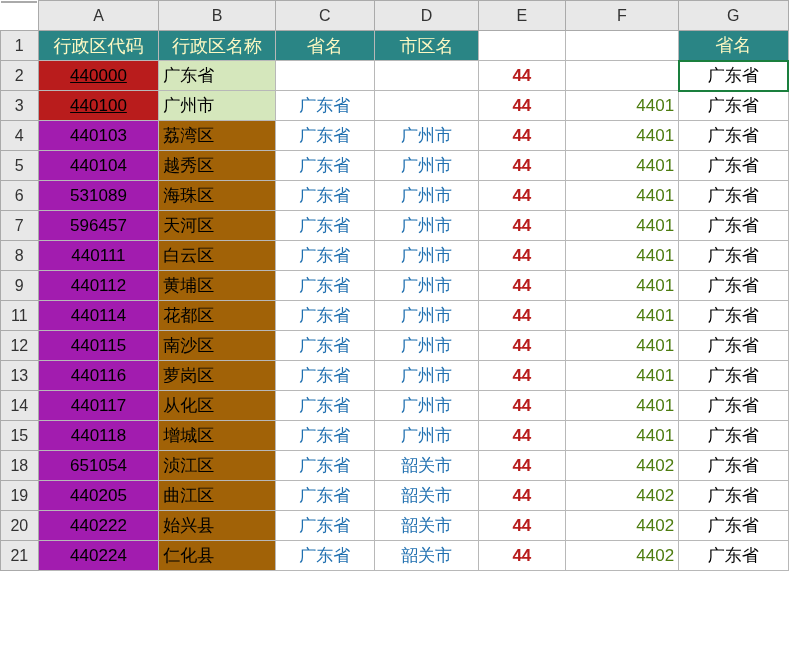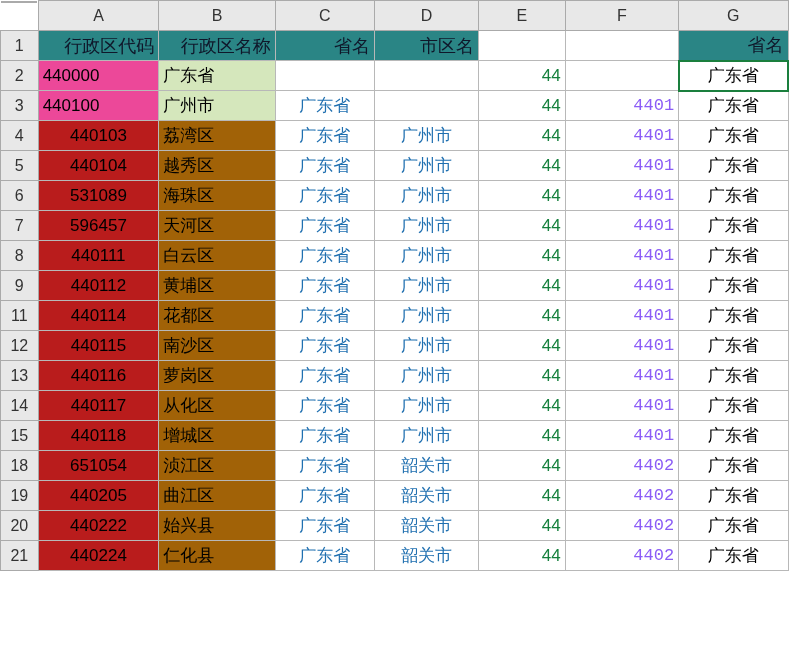--- a/index.html
+++ b/index.html
@@ -41,32 +41,32 @@
       font-size: 16px;
       border: 1px solid #aaa;
     }
     .corner {
       background: #e8e8e8;
       border: 1px solid #aaa;
       width: 36px;
     }
     .teal-header {
       background: #2a8585;
-      color: #0f172a;
-      text-align: right;
+      color: #fef9c3;
+      text-align: center;
       font-size: 18px;
     }
-    .light-green-a { background: #b91c1c; text-align: center; }
+    .light-green-a { background: #a21caf; text-align: center; }
     .light-green-b { background: #a16207; }
-    .dark-green-a { background: #ec4899; text-align: left; }
+    .dark-green-a { background: #b91c1c; text-align: center; text-decoration: underline; }
     .dark-green-b { background: #d5e7bc; }
     .blue-text { color: #1f6fb0; text-align: center; }
-    .plain-text { color: #15803d; text-align: right; }
+    .plain-text { color: #b91c1c; text-align: center; font-weight: bold; }
     .plain-center { color: #000; text-align: center; }
-    .plain-right { color: #8b5cf6; text-align: right; font-family: Liberation Mono, monospace; }
+    .plain-right { color: #4d7c0f; text-align: right; }
     .selected { border: 2px solid #1a7f3d !important; }
     .col-A { width: 117px; }
     .col-B { width: 113px; }
     .col-C { width: 96px; }
     .col-D { width: 101px; }
     .col-E { width: 84px; }
     .col-F { width: 110px; }
     .col-G { width: 106px; }
   </style>
 </head>

